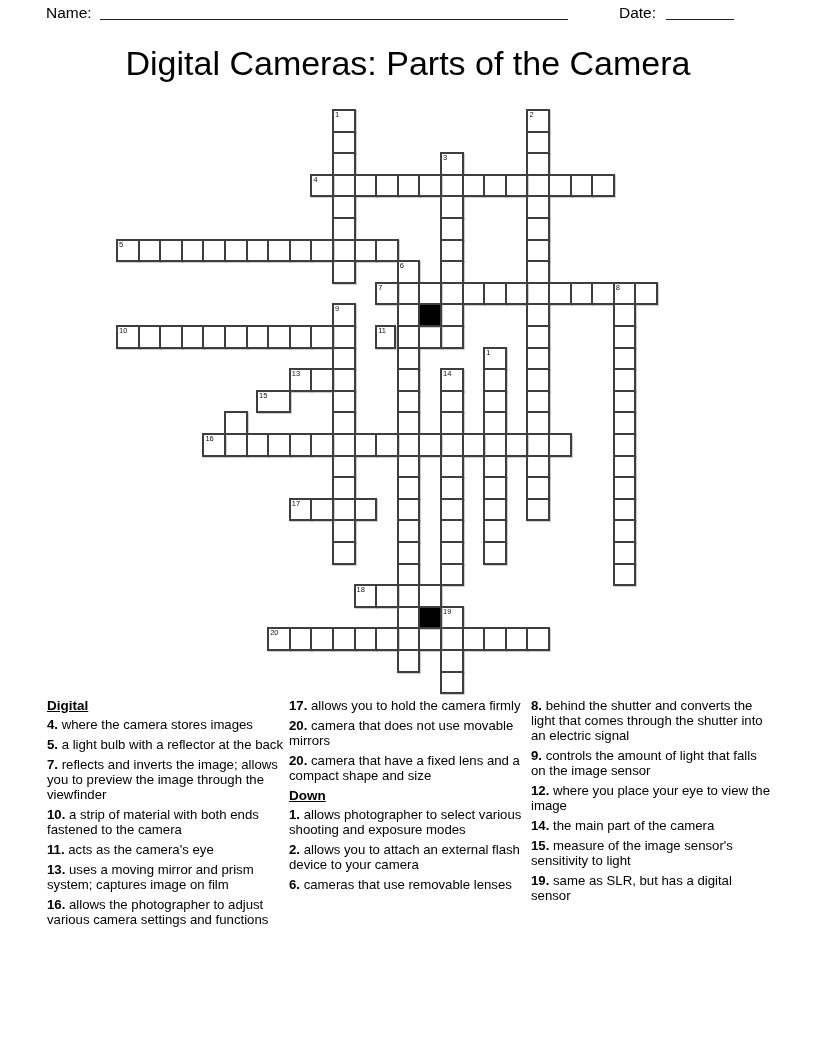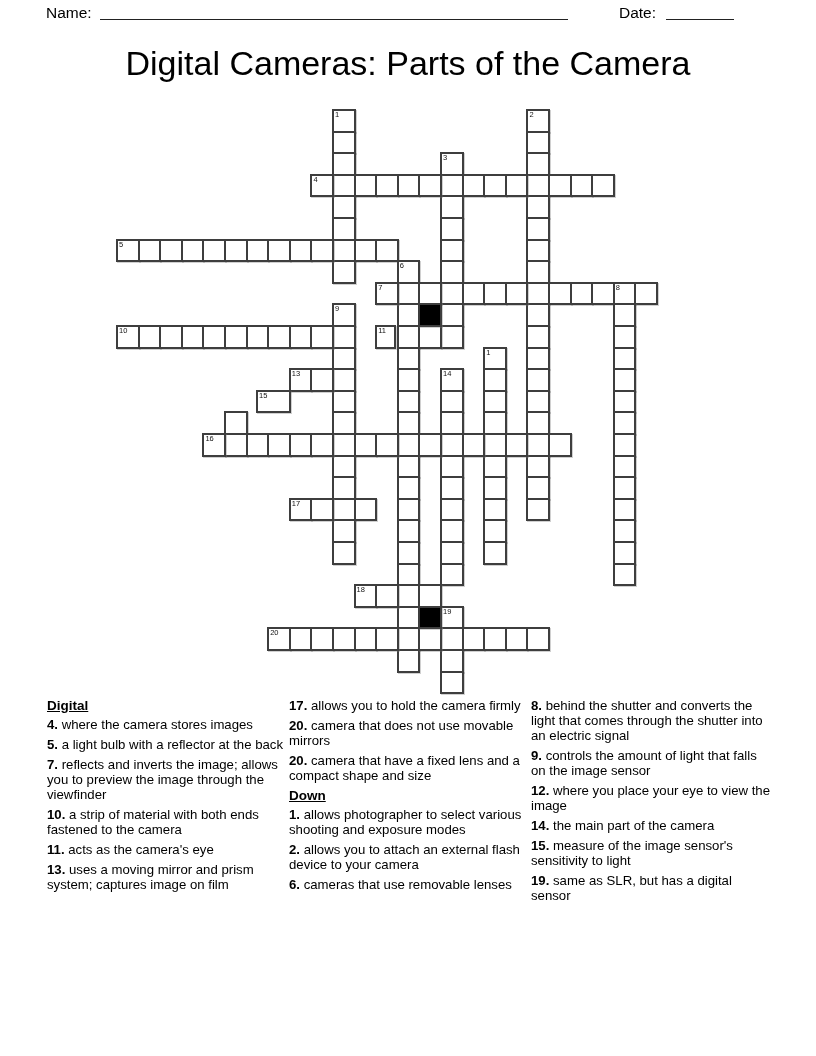--- a/index.html
+++ b/index.html
@@ -290,20 +290,21 @@
 
 <div id="clues">
   <div class="clue-col" id="clue-col-1">
       <div class="clue-heading">Digital</div>
       <div class="clue"><b>4.</b> where the camera stores images</div>
       <div class="clue"><b>5.</b> a light bulb with a reflector at the back</div>
       <div class="clue"><b>7.</b> reflects and inverts the image; allows you to preview the image through the viewfinder</div>
       <div class="clue"><b>10.</b> a strip of material with both ends fastened to the camera</div>
       <div class="clue"><b>11.</b> acts as the camera's eye</div>
       <div class="clue"><b>13.</b> uses a moving mirror and prism system; captures image on film</div>
+      <div class="clue"><b>16.</b> allows the photographer to adjust various camera settings and functions</div>
     </div>
   <div class="clue-col" id="clue-col-2">
       <div class="clue"><b>17.</b> allows you to hold the camera firmly</div>
       <div class="clue"><b>20.</b> camera that does not use movable mirrors</div>
       <div class="clue"><b>20.</b> camera that have a fixed lens and a compact shape and size</div>
       <div class="clue-heading">Down</div>
       <div class="clue"><b>1.</b> allows photographer to select various shooting and exposure modes</div>
       <div class="clue"><b>2.</b> allows you to attach an external flash device to your camera</div>
       <div class="clue"><b>6.</b> cameras that use removable lenses</div>
     </div>

